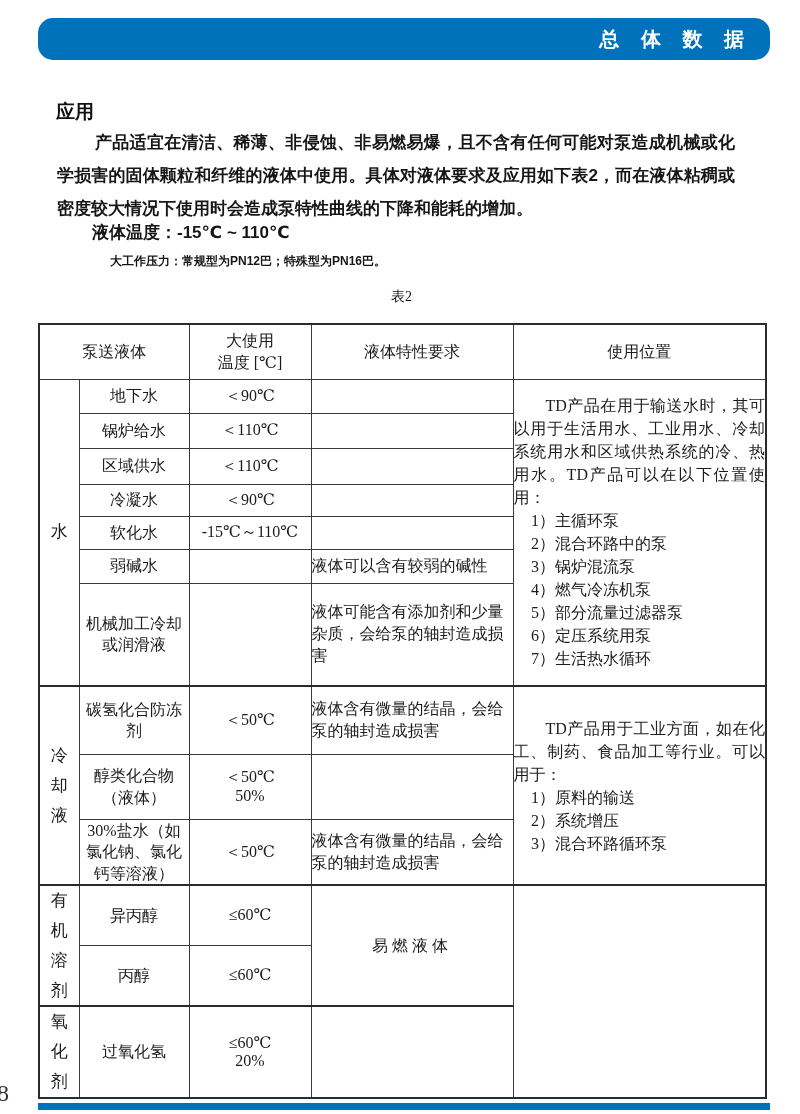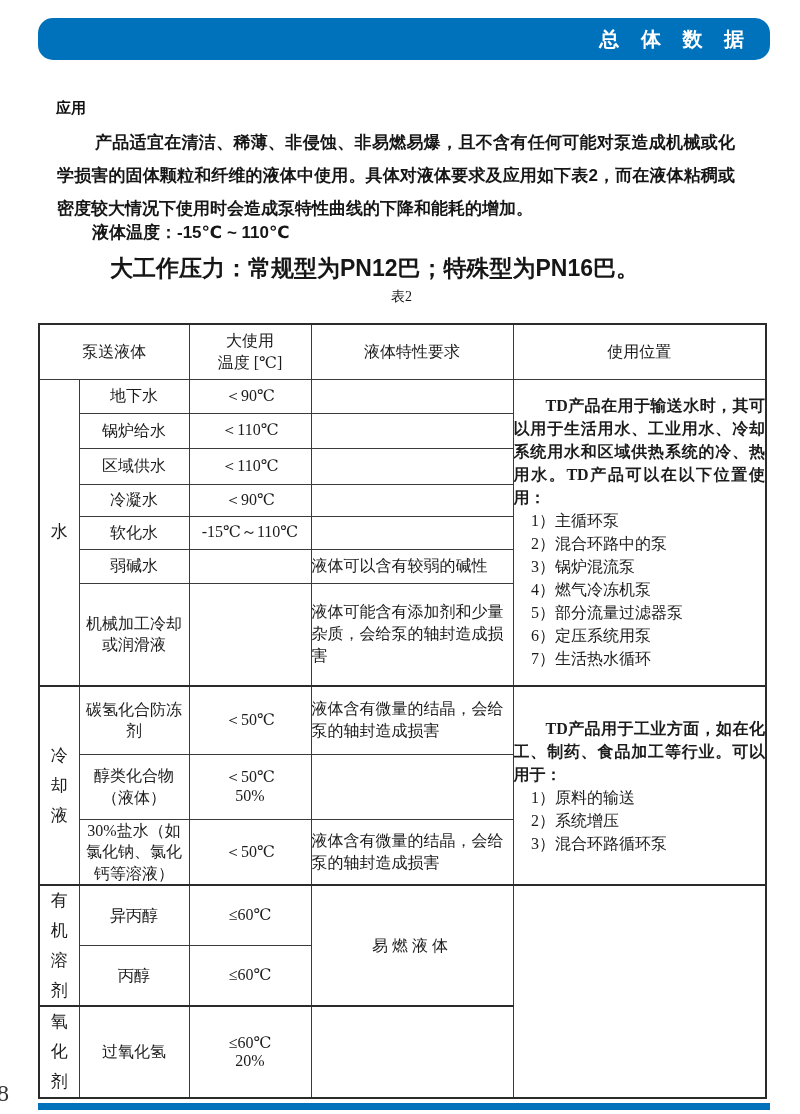--- a/index.html
+++ b/index.html
@@ -13,37 +13,37 @@
     background:#0072bc;display:flex;align-items:center;justify-content:flex-end;border-radius:15px;
   }
   .top-bar .bar-title{
     color:#ffffff;font-family:"Liberation Sans","DejaVu Sans",sans-serif;
     font-weight:bold;font-size:20px;letter-spacing:8px;padding-right:18px;white-space:nowrap;
   }
   
   .sec-heading{
     position:absolute;left:56px;top:99px;
     font-family:Liberation Serif, serif;
-    font-weight:bold;font-size:15px;color:#111;
+    font-weight:bold;font-size:19px;color:#111;
   }
   .para{
     position:absolute;left:57px;top:126px;width:678px;
     font-family:"Liberation Sans","DejaVu Sans",sans-serif;
     font-weight:600;font-size:17px;line-height:33px;text-indent:38px;
     text-align:justify;color:#161616;
   }
   .temp-line{
     position:absolute;left:92px;top:221px;
     font-family:"Liberation Sans","DejaVu Sans",sans-serif;
     font-weight:600;font-size:17px;color:#161616;
   }
   .pressure-line{
     position:absolute;left:110px;top:253px;
     font-family:"Liberation Sans","DejaVu Sans",sans-serif;
-    font-weight:600;font-size:23px;color:#161616;
+    font-weight:600;font-size:12px;color:#161616;
   }
   .table-caption{
     position:absolute;left:38px;top:288px;width:727px;text-align:center;
     font-size:14px;color:#161616;
   }
   
   table.main{
     position:absolute;left:38px;top:323px;width:727px;
     border-collapse:collapse;table-layout:fixed;
     border:2px solid #2b2b2b;
@@ -56,21 +56,21 @@
   th.colhead{font-size:17px;text-align:center;line-height:1.35;}
   td.name{text-align:center;padding:2px 10px;line-height:1.35;}
   td.temp{text-align:center;line-height:1.15;margin-left:24px;}
   td.temp .t2{display:block;}
   td.temp .t1{display:block;}
   td.chars{text-align:left;padding:2px 9px;line-height:22px;}
   td.group{text-align:center;}
   td.group .vlabel{width:1.1em;margin:0 auto;word-break:break-all;line-height:1.75;font-size:17px;}
   td.usage{vertical-align:top;text-align:left;padding:8px 10px 0 10px;line-height:23px;}
   td.usage.pad-mid{}
-  .usage-intro{text-indent:2em;text-align:justify;font-weight:bold;}
+  .usage-intro{text-indent:2em;text-align:justify;}
   .usage-item{padding-left:1.1em;}
   
   tr.section-start td{border-top:2px solid #2b2b2b;}
   
   .page-num{
     position:absolute;left:-3px;top:1080px;font-size:24px;color:#333;
     font-family:"Liberation Serif","DejaVu Serif",serif;
   }
   .bottom-bar{
     position:absolute;left:38px;top:1103px;width:732px;height:7px;background:#0072bc;

